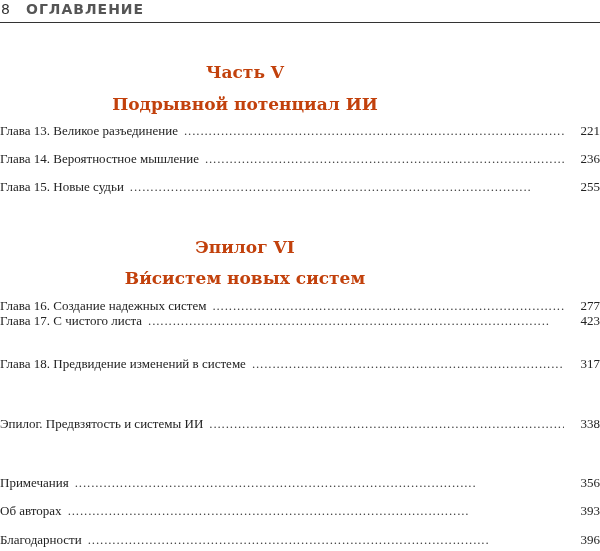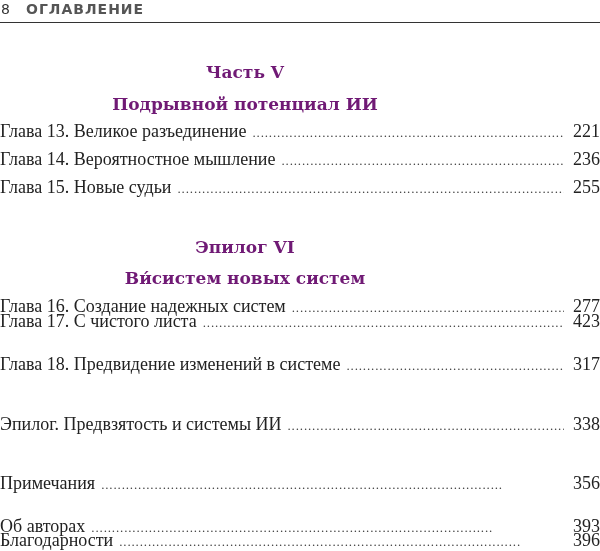--- a/index.html
+++ b/index.html
@@ -41,31 +41,31 @@
     }
     .part-title {
       position: absolute;
       left: 0;
       width: 490px;
       text-align: center;
       font-family: "DejaVu Serif", serif;
       font-weight: bold;
       font-size: 17px;
       line-height: 24px;
-      color: #701a75;
+      color: #c2410c;
     }
     .toc-row {
       position: absolute;
       left: 0;
       width: 600px;
       height: 26px;
       display: flex;
       align-items: baseline;
       font-family: "Liberation Serif", serif;
-      font-size: 18px;
+      font-size: 13px;
       line-height: 26px;
       color: #222;
     }
     .toc-row .label {
       white-space: nowrap;
       padding-right: 6px;
     }
     .toc-row .dots {
       flex: 1;
       overflow: hidden;
@@ -134,21 +134,21 @@
   <span class="label">Эпилог. Предвзятость и системы ИИ</span>
   <span class="dots"></span>
   <span class="page">338</span>
 </div>
 
 <div class="toc-row" style="top:470px;">
   <span class="label">Примечания</span>
   <span class="dots"></span>
   <span class="page">356</span>
 </div>
-<div class="toc-row" style="top:513px;">
+<div class="toc-row" style="top:498px;">
   <span class="label">Об авторах</span>
   <span class="dots"></span>
   <span class="page">393</span>
 </div>
 <div class="toc-row" style="top:527px;">
   <span class="label">Благодарности</span>
   <span class="dots"></span>
   <span class="page">396</span>
 </div>
 

